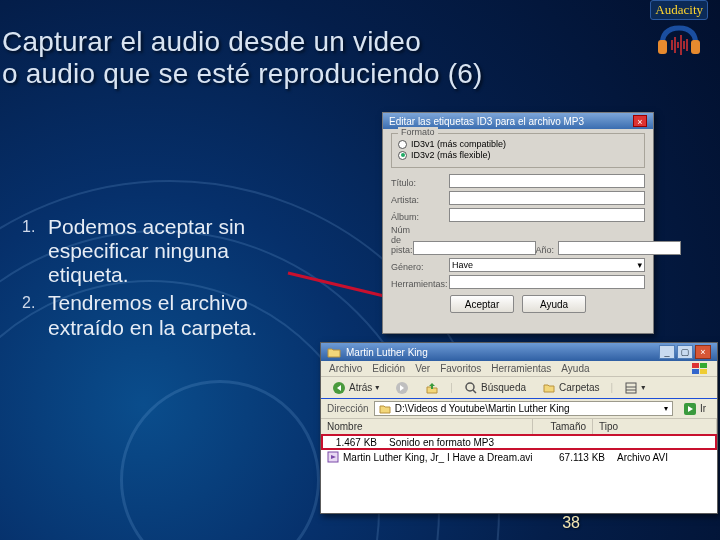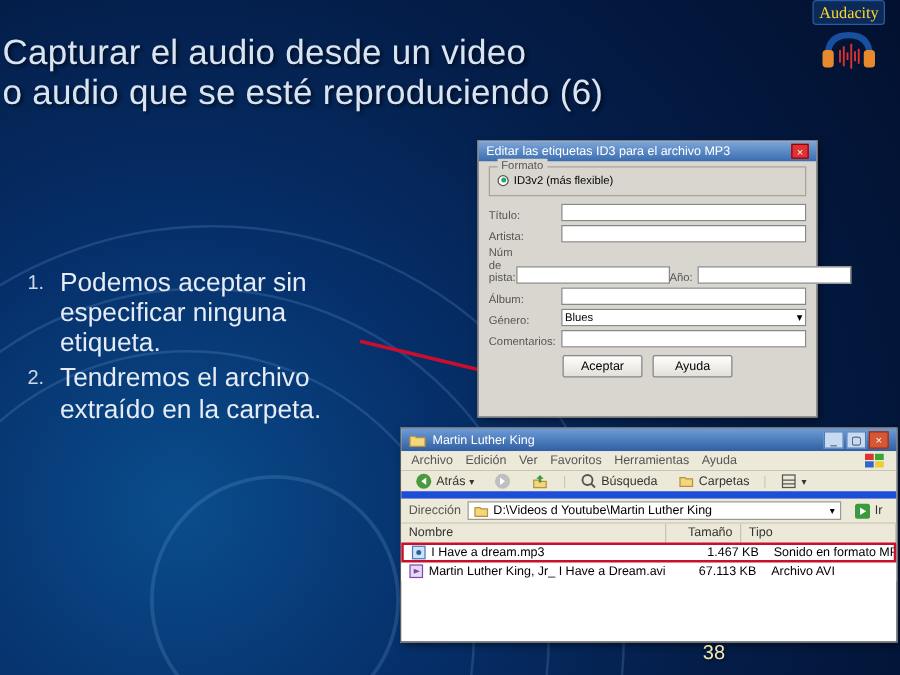--- a/index.html
+++ b/index.html
@@ -172,21 +172,21 @@
   .ex-menu {
     background: #ece9d8; height: 16px;
     display: flex; align-items: center; gap: 10px;
     padding: 0 8px; color: #555;
     border-bottom: 1px solid #c8c4b6;
   }
   .ex-toolbar {
     background: #ece9d8; height: 22px;
     display: flex; align-items: center; gap: 6px;
     padding: 0 6px;
-    border-bottom: 6px solid #1d4ed8;
+    border-bottom: 1px solid #1d4ed8;
   }
   .tb-btn {
     display: flex; align-items: center; gap: 3px;
     padding: 1px 5px;
     color: #333;
   }
   .tb-btn.disabled { color: #aaa; }
   .tb-icn { width:14px; height:14px; display:inline-flex; align-items:center; justify-content:center; }
   .ex-address {
     background: #ece9d8; height: 20px;
@@ -282,51 +282,55 @@
 
 <div class="dlg">
   <div class="dlg-title">
     <span>Editar las etiquetas ID3 para el archivo MP3</span>
     <span class="dlg-close">×</span>
   </div>
   <div class="dlg-body">
     <div class="gbox">
       <span class="gbox-label">Formato</span>
       <div class="radio-row">
+        <span class="radio"></span>
+        <span>ID3v1 (más compatible)</span>
+      </div>
+      <div class="radio-row">
         <span class="radio checked"></span>
         <span>ID3v2 (más flexible)</span>
       </div>
     </div>
     <div class="field-row">
         <span class="field-label">Título:</span>
         <input class="field-input" style="">
       </div>
     <div class="field-row">
         <span class="field-label">Artista:</span>
+        <input class="field-input" style="">
+      </div>
+    <div class="field-row">
+        <span class="field-label">Álbum:</span>
         <input class="field-input" style="">
       </div>
     <div class="field-row">
       <span class="field-label">Núm de pista:</span>
       <input class="field-input" style="flex: 0 0 40px;">
       <span style="width:30px; text-align:right; color:#555; padding-right:4px">Año:</span>
       <input class="field-input" style="flex: 0 0 40px;">
     </div>
     <div class="field-row">
-        <span class="field-label">Álbum:</span>
-        <input class="field-input" style="">
-      </div>
-    <div class="field-row">
       <span class="field-label">Género:</span>
       <div class="field-select">
-        <span>Blues</span>
+        <span>Have</span>
         <span>▾</span>
       </div>
     </div>
     <div class="field-row">
-        <span class="field-label">Comentarios:</span>
+        <span class="field-label">Herramientas:</span>
         <input class="field-input" style="">
       </div>
     <div class="dlg-buttons">
       <div class="btn">
           <span>Aceptar</span>
         </div>
       <div class="btn">
           <span>Ayuda</span>
         </div>
     </div>
@@ -439,29 +443,20 @@
       <span>Ir</span>
     </div>
   </div>
   <div class="ex-list-head">
     <span class="col-name">Nombre</span>
     <span class="col-size">Tamaño</span>
     <span class="col-type">Tipo</span>
   </div>
   <div class="ex-list">
     <div class="ex-row highlight">
-      <span class="c-name">
-        <span class="file-icn">
-            <svg width="12" height="12">
-              <rect x="1" y="1" width="10" height="10" fill="#cfe3f8" stroke="#4a7ab8"></rect>
-              <circle cx="6" cy="6" r="2" fill="#2f5fa3"></circle>
-            </svg>
-          </span>
-        <span>I Have a dream.mp3</span>
-      </span>
       <span class="c-size">1.467 KB</span>
       <span class="c-type">Sonido en formato MP3</span>
     </div>
     <div class="ex-row">
       <span class="c-name">
         <span class="file-icn">
             <svg width="12" height="12">
               <rect x="1" y="1" width="10" height="10" fill="#e8d8f3" stroke="#7a4aa8"></rect>
               <path d="M4 4l5 2-5 2z" fill="#7a4aa8"></path>
             </svg>

